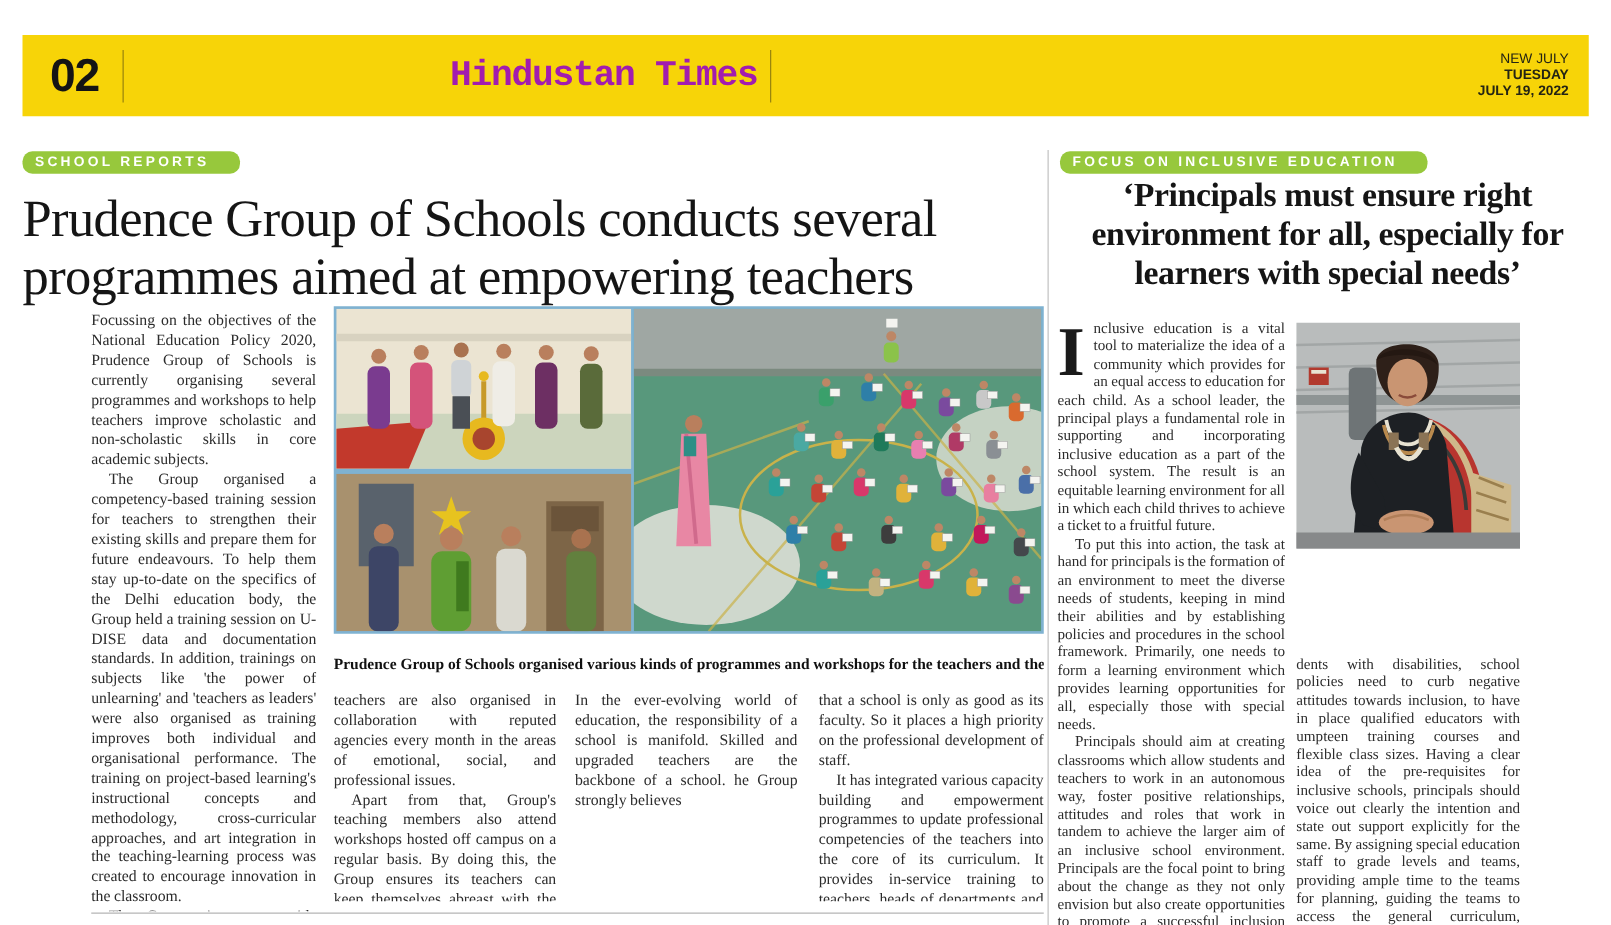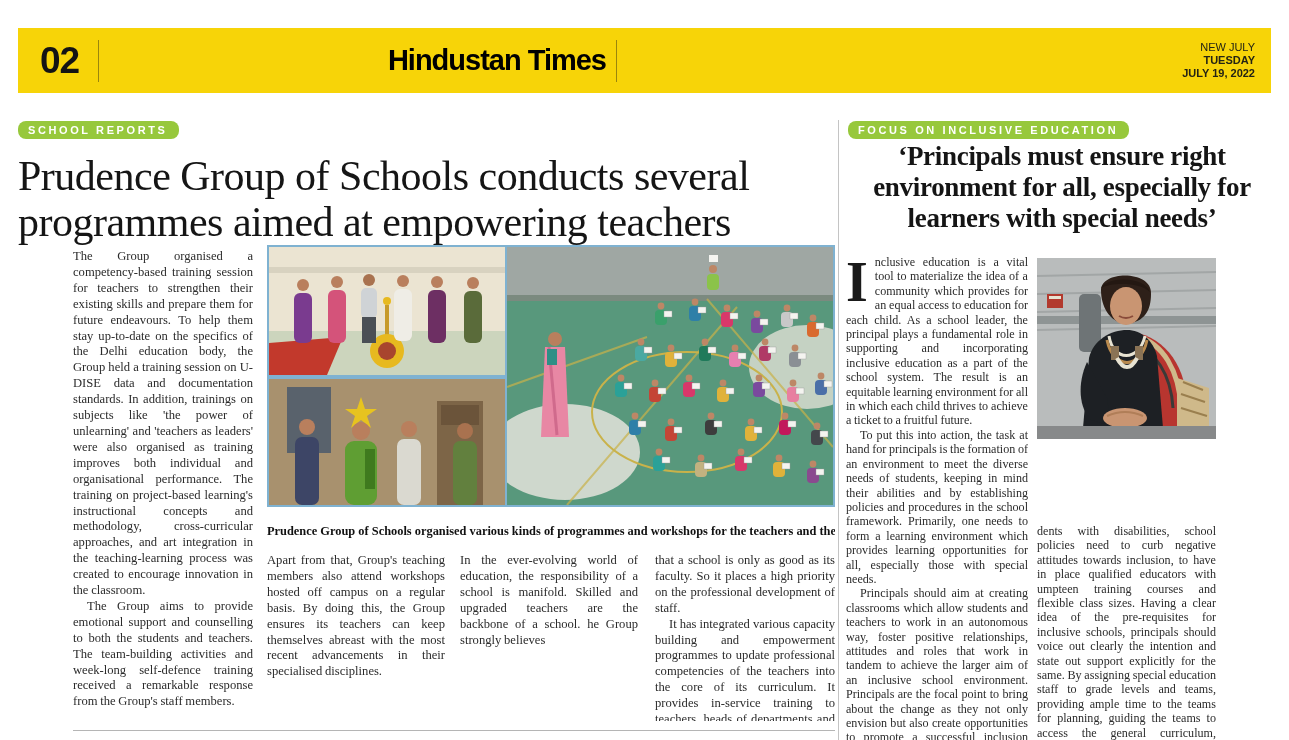--- a/index.html
+++ b/index.html
@@ -8,30 +8,30 @@
 
   
   #masthead-bar{position:absolute;left:18px;top:28px;width:1253px;height:65px;
     background:#F7D408;}
   #page-number{position:absolute;left:22px;top:12px;font-family:"Liberation Sans",sans-serif;
     font-weight:bold;font-size:37px;color:#141414;letter-spacing:-1px;}
   .hdr-divider{position:absolute;top:12px;width:1px;height:42px;background:rgba(40,40,20,.45);}
   #hdr-div1{left:80px;}
   #hdr-div2{left:598px;}
   #masthead-title{position:absolute;left:300px;top:16px;width:288px;text-align:right;
-    font-family:Liberation Sans, sans-serif;font-weight:bold;font-size:29px;color:#000000;letter-spacing:-1px;}
+    font-family:Liberation Mono, monospace;font-weight:bold;font-size:29px;color:#a21caf;letter-spacing:-1px;}
   #section-title{position:absolute;left:614px;top:8px;font-family:"Liberation Serif",serif;
     font-variant:small-caps;font-size:41px;color:#1d1d1d;letter-spacing:1px;}
   #edition-block{position:absolute;right:16px;top:13px;text-align:right;
     font-family:"Liberation Sans",sans-serif;font-size:11px;line-height:13px;color:#242414;}
   #edition-block .b{font-weight:bold;}
 
   
   .kicker{position:absolute;background:#97C83C;color:#ffffff;font-family:"Liberation Sans",sans-serif;
-    font-weight:bold;font-size:11px;letter-spacing:2.6px;padding:3px 11px 3px 10px;border-radius:8px;
+    font-weight:bold;font-size:11px;letter-spacing:2.6px;padding:3px 24px 3px 10px;border-radius:8px;
     white-space:nowrap;}
 
   
   #left-headline{position:absolute;left:18px;top:138px;width:800px;
     font-size:42px;line-height:46px;letter-spacing:-0.5px;color:#151515;margin-top:15px;}
   #right-headline{position:absolute;left:848px;top:141px;width:428px;
     font-weight:bold;font-size:27px;line-height:31px;letter-spacing:-0.3px;color:#151515;text-align:center;}
 
   
   .col{position:absolute;text-align:justify;overflow:hidden;}
@@ -82,20 +82,21 @@
   </div>
 
   <div id="article-vdivider"></div>
   <div id="left-bottom-rule"></div>
 
   <div class="kicker" style="left:18px;top:121px;">SCHOOL REPORTS</div>
 
   <div id="left-headline">Prudence Group of Schools conducts several programmes aimed at empowering teachers</div>
 
   <div id="l-col1" class="col lcol">
+    <p>Focussing on the objectives of the National Education Policy 2020, Prudence Group of Schools is currently organising several programmes and workshops to help teachers improve scholastic and non-scholastic skills in core academic subjects.</p>
     <p>The Group organised a competency-based training session for teachers to strengthen their existing skills and prepare them for future endeavours. To help them stay up-to-date on the specifics of the Delhi education body, the Group held a training session on U-DISE data and documentation standards. In addition, trainings on subjects like 'the power of unlearning' and 'teachers as leaders' were also organised as training improves both individual and organisational performance. The training on project-based learning's instructional concepts and methodology, cross-curricular approaches, and art integration in the teaching-learning process was created to encourage innovation in the classroom.</p>
     <p>The Group aims to provide emotional support and counselling to both the students and teachers. The team-building activities and week-long self-defence training received a remarkable response from the Group's staff members.</p>
 
   </div>
 
   <div id="left-photo">
 
     <svg id="photoA" width="236" height="128" viewBox="0 0 236 128">
       <rect width="236" height="128" fill="#ebe4d2"></rect>
       <rect y="84" width="236" height="44" fill="#ccd5bd"></rect>
@@ -193,20 +194,21 @@
       <use href="#fig" x="146" y="202" color="#2aa198"></use>
         <use href="#fig" x="188" y="208" color="#c2b280"></use>
       <use href="#fig" x="228" y="202" color="#d8386a"></use>
         <use href="#fig" x="266" y="208" color="#e0b23a"></use>
       <use href="#fig" x="300" y="214" color="#8a4a8f"></use>
     </svg>
   </div>
   <div id="left-caption">Prudence Group of Schools  organised various kinds of programmes and workshops  for the teachers and the students</div>
 
   <div id="l-col2" class="col lcol">
+    <p>teachers are also organised in collaboration with reputed agencies every month in the areas of emotional, social, and professional issues.</p>
     <p>Apart from that, Group's teaching members also attend workshops hosted off campus on a regular basis. By doing this, the Group ensures its teachers can keep themselves abreast with the most recent advancements in their specialised disciplines.</p>
 
   </div>
   <div id="l-col3" class="col lcol">
     <p>In the ever-evolving world of education, the responsibility of a school is manifold. Skilled and upgraded teachers are the backbone of a school.  he Group strongly believes</p>
   </div>
   <div id="l-col4" class="col lcol">
     <p>that a school is only as good as its faculty. So it places a high priority on the professional development of staff.</p>
     <p>It has integrated various capacity building and empowerment programmes to update professional competencies of the teachers into the core of its curriculum.   It provides in-service training to teachers, heads of departments and administrators and all those involved in supporting the students' over-all development.</p>
   </div>

